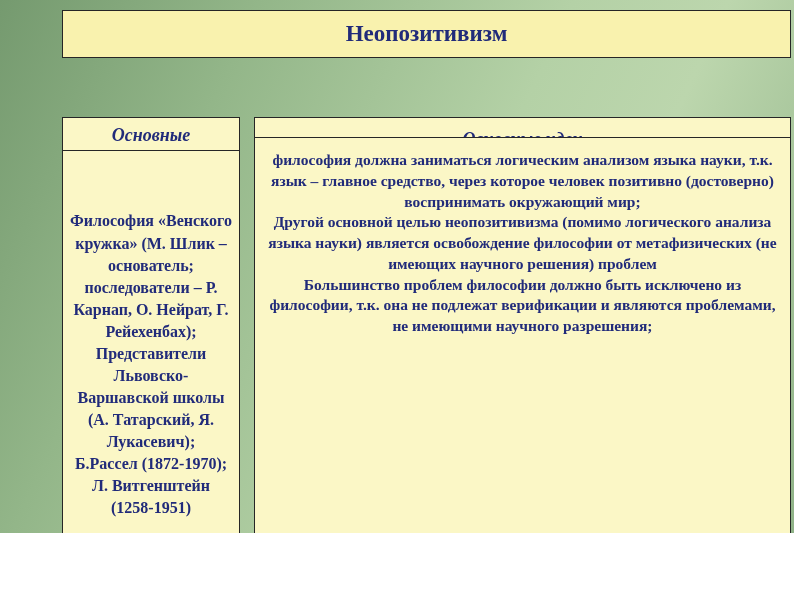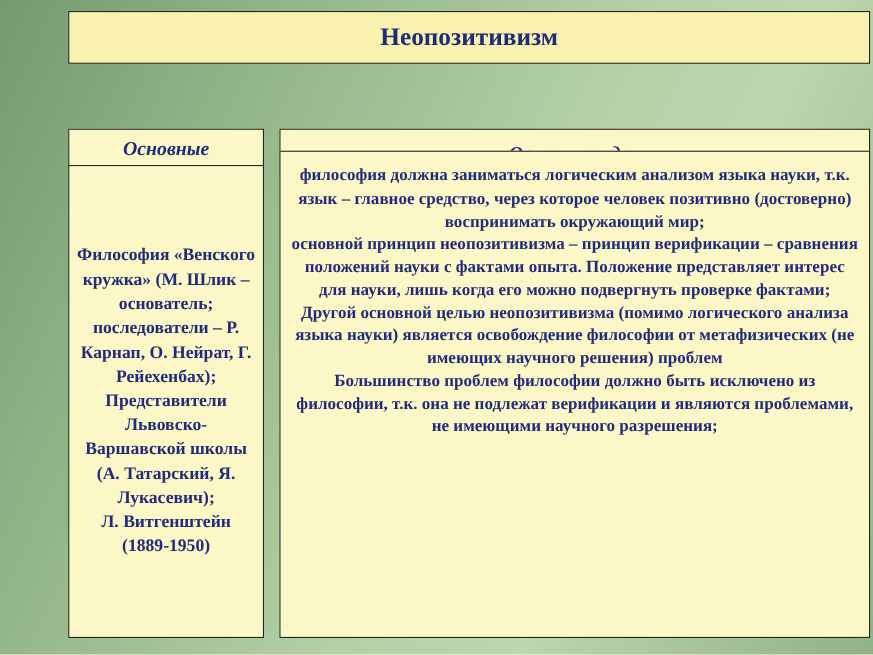--- a/index.html
+++ b/index.html
@@ -2,21 +2,21 @@
 <html><head>
 <meta charset="utf-8">
 <style>
   html, body {
     margin: 0;
     padding: 0;
   }
   .slide {
     position: relative;
     width: 794px;
-    height: 595px;
+    height: 533px;
     overflow: hidden;
     background: linear-gradient(115deg, #759a6f 0%, #93b689 25%, #b4d1a6 55%, #bcd6ad 70%, #8fb287 100%);
     font-family: "Liberation Serif", serif;
     color: #212b7a;
   }
   .box {
     position: absolute;
     background: #fbf7c6;
     border: 1px solid #262626;
     box-sizing: border-box;
@@ -96,27 +96,27 @@
     <span>Неопозитивизм</span>
   </div>
 
   <div class="box header-box left-header">
     <span>Основные представители</span>
   </div>
 
   <div class="box left-body">
     <p>Философия «Венского кружка» (М. Шлик – основатель; последователи – Р. Карнап, О. Нейрат, Г. Рейехенбах);</p>
     <p>Представители Львовско-Варшавской школы (А. Татарский, Я. Лукасевич);</p>
-    <p>Л. Витгенштейн (1889-1950)</p>
+    <p>Б.Рассел (1872-1970);</p>
+    <p>Л. Витгенштейн (1258-1951)</p>
   </div>
 
   <div class="box header-box right-header">
     <span>Основные идеи</span>
   </div>
 
   <div class="box right-body">
     <p>философия должна заниматься логическим анализом языка науки, т.к. язык – главное средство, через которое человек позитивно (достоверно) воспринимать окружающий мир;</p>
-    <p>основной принцип неопозитивизма – принцип верификации – сравнения положений науки с фактами опыта. Положение представляет интерес для науки, лишь когда его можно подвергнуть проверке фактами;</p>
     <p>Другой основной целью неопозитивизма (помимо логического анализа языка науки) является освобождение философии от метафизических (не имеющих научного решения)  проблем</p>
     <p>Большинство проблем философии должно быть исключено из философии, т.к. она не подлежат верификации и являются проблемами, не имеющими научного разрешения;</p>
   </div>
 
 </div>
 
 </body></html>

